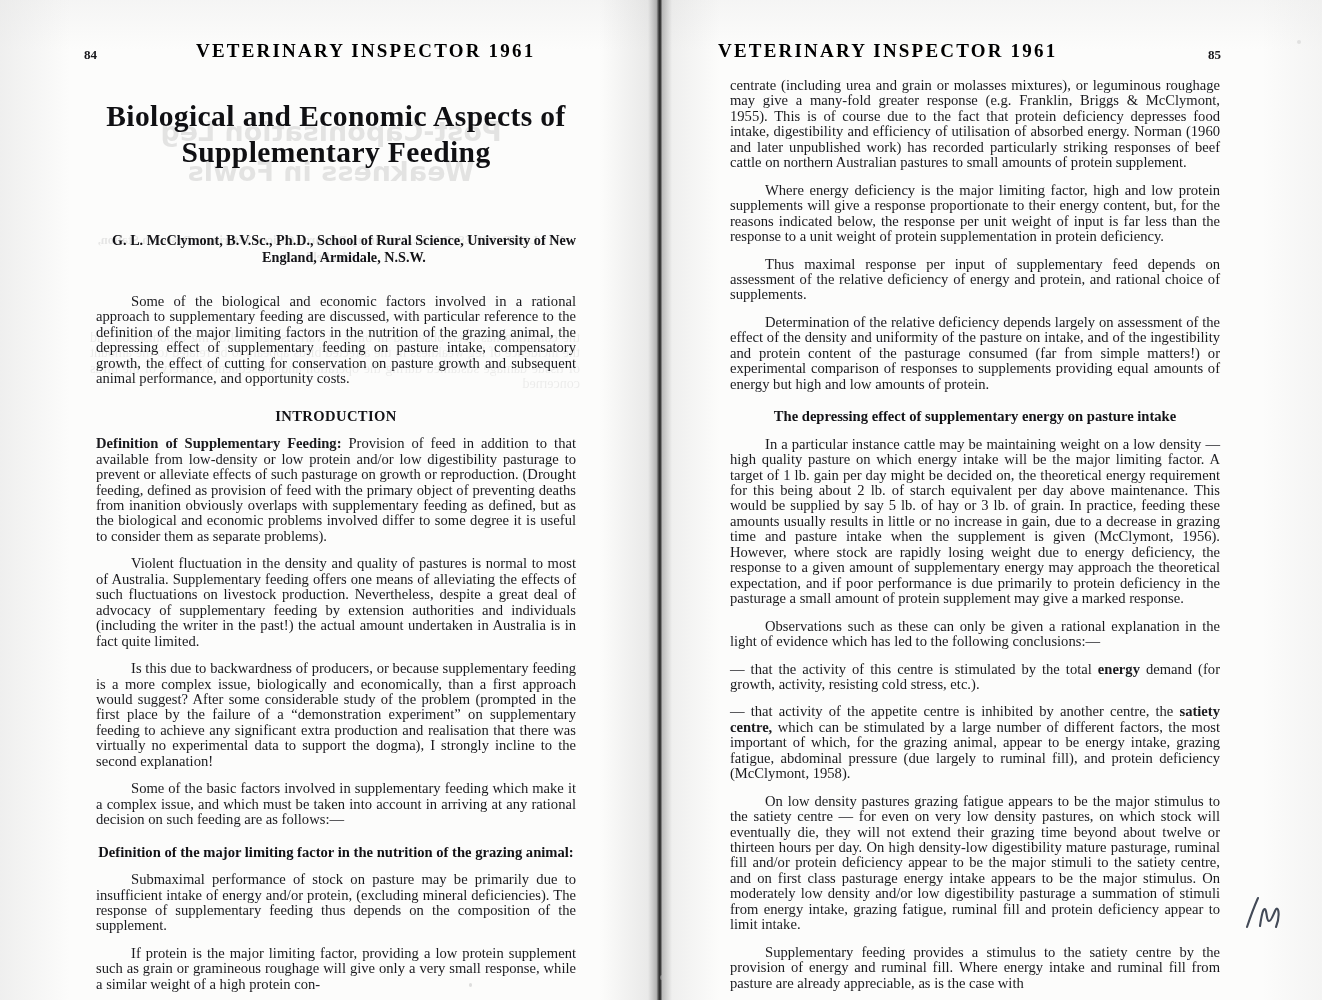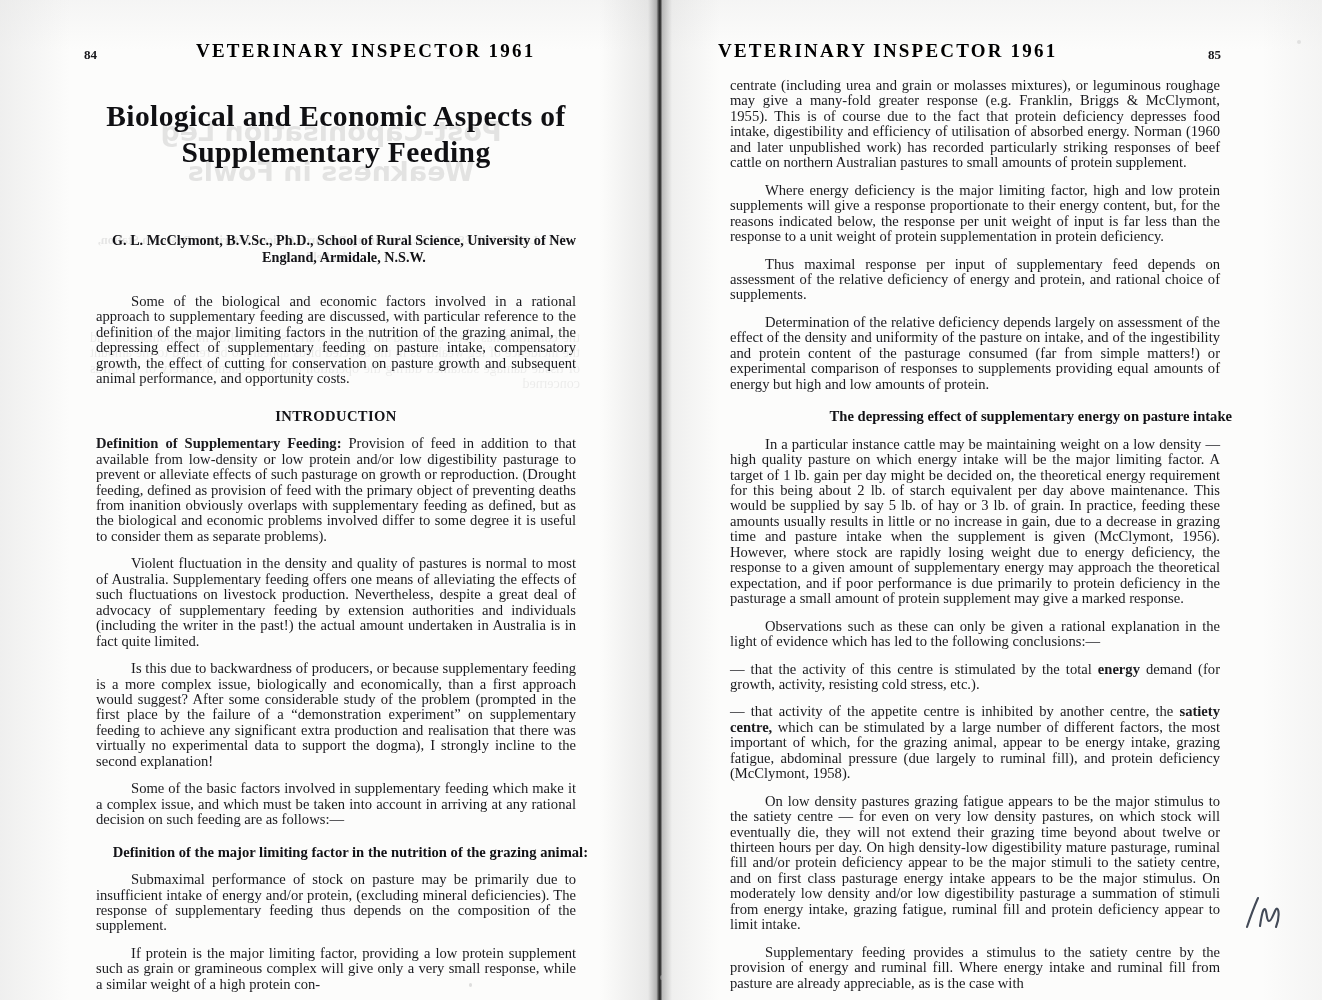--- a/index.html
+++ b/index.html
@@ -126,21 +126,21 @@
     font-weight: bold;
     text-align: center;
     letter-spacing: 0.4px;
     color: #121216;
   }
   h3.runin {
     margin: 0;
     font-size: 14.6px;
     line-height: 15.45px;
     font-weight: bold;
-    text-align: right;
+    text-align: center;
     color: #121216;
   }
   .gap-sm { height: 5px; }
   .gap-md { height: 9px; }
   b { font-weight: bold; }
 
   
   .showthrough {
     position: absolute;
     transform: scaleX(-1);
@@ -224,21 +224,21 @@
       <h2 class="secthead">INTRODUCTION</h2>
 
       <p class="noindent"><b>Definition of Supplementary Feeding:</b><span> Provision of feed in addition to that available from low-density or low protein and/or low digestibility pasturage to prevent or alleviate effects of such pasturage on growth or reproduction. (Drought feeding, defined as provision of feed with the primary object of preventing deaths from inanition obviously overlaps with supplementary feeding as defined, but as the biological and economic problems involved differ to some degree it is useful to consider them as separate problems).</span></p>
       <p>Violent fluctuation in the density and quality of pastures is normal to most of Australia. Supplementary feeding offers one means of alleviating the effects of such fluctuations on livestock production. Nevertheless, despite a great deal of advocacy of supplementary feeding by extension authorities and individuals (including the writer in the past!) the actual amount undertaken in Australia is in fact quite limited.</p>
       <p>Is this due to backwardness of producers, or because supplementary feeding is a more complex issue, biologically and economically, than a first approach would suggest? After some considerable study of the problem (prompted in the first place by the failure of a “demonstration experiment” on supplementary feeding to achieve any significant extra production and realisation that there was virtually no experimental data to support the dogma), I strongly incline to the second explanation!</p>
       <p>Some of the basic factors involved in supplementary feeding which make it a complex issue, and which must be taken into account in arriving at any rational decision on such feeding are as follows:—</p>
 
       <div class="gap-sm"></div>
       <h3 class="runin">Definition of the major limiting factor in the nutrition of the grazing animal:</h3>
       <p>Submaximal performance of stock on pasture may be primarily due to insufficient intake of energy and/or protein, (excluding mineral deficiencies). The response of supplementary feeding thus depends on the composition of the supplement.</p>
-      <p>If protein is the major limiting factor, providing a low protein supplement such as grain or gramineous complex will give only a very small response, while a similar weight of a high protein con-</p>
+      <p>If protein is the major limiting factor, providing a low protein supplement such as grain or gramineous roughage will give only a very small response, while a similar weight of a high protein con-</p>
     </div>
   </div>
 
   <div class="page page-right">
     
   </div>
 
   <div class="runhead runhead-right">VETERINARY INSPECTOR 1961</div>
   <div class="folio folio-right">85</div>
 

